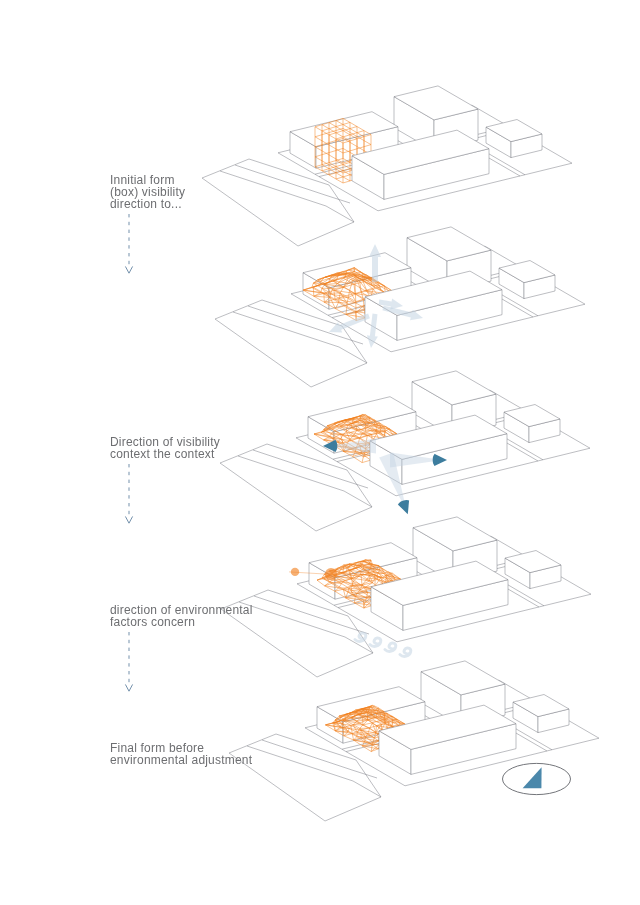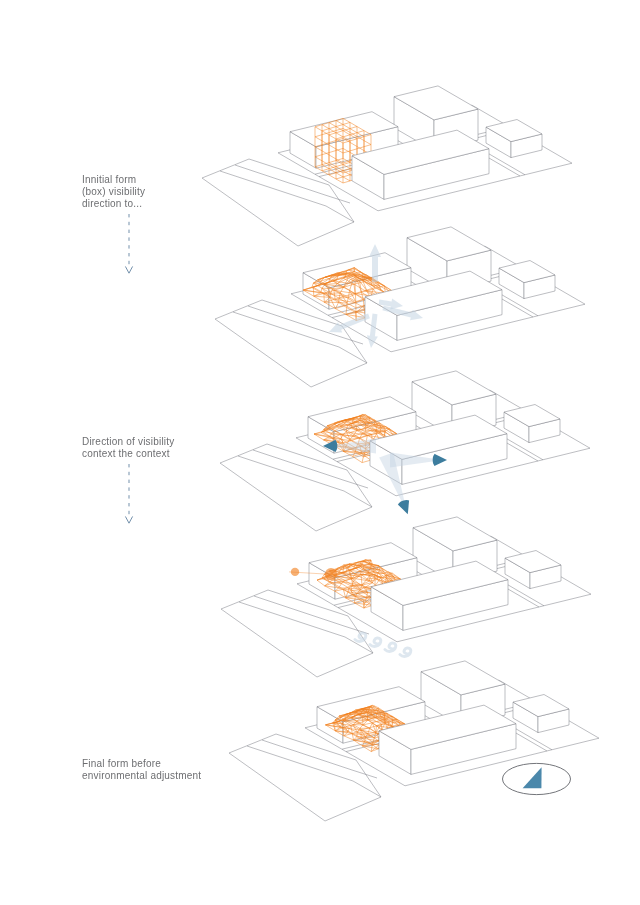--- a/index.html
+++ b/index.html
@@ -1,21 +1,21 @@
 <!DOCTYPE html>
 <html><head>
 <meta charset="utf-8">
 <style>
 html,body{margin:0;padding:0;background:#fff;}
 body{width:640px;height:905px;position:relative;overflow:hidden;
  font-family:"Liberation Sans","DejaVu Sans",sans-serif;}
 .sheet{position:absolute;inset:0;background:#fff;}
 .scene{position:absolute;left:0;top:0;}
 .step{position:absolute;left:82px;}
-.caption{color:#6d6e71;font-size:10px;line-height:12.0px;letter-spacing:.2px;white-space:nowrap;}
+.caption{color:#6d6e71;font-size:12px;line-height:12.0px;letter-spacing:.2px;white-space:nowrap;margin-left:28px;}
 .ln{height:12.0px;}
 .dashed-arrow{margin-left:41px;margin-top:4px;}
 </style>
 </head>
 <body>
 
 <div class="sheet">
   <svg class="scene" width="640" height="905" viewBox="0 0 640 905" xmlns="http://www.w3.org/2000/svg">
   <g transform="translate(202,178)">
         <g transform="translate(0,0)">
@@ -194,19 +194,29 @@
     <div class="step" style="top:436px">
       <div class="caption">
         <div class="ln">Direction of visibility</div>
         <div class="ln">context the context</div>
       </div>
       <div class="dashed-arrow"><svg viewBox="0 0 12 64" width="12" height="64" aria-hidden="true">
           <line x1="6" y1="0" x2="6" y2="52" stroke="#6b8aa6" stroke-width="0.95" stroke-dasharray="3.4 4.4"></line>
           <path d="M2.6 52.8 L6 59.2 L9.4 52.8" fill="none" stroke="#6b8aa6" stroke-width="0.95" stroke-linecap="round" stroke-linejoin="round"></path>
         </svg></div>
     </div>
-    <div class="step" style="top:758px">
+    <div class="step" style="top:604px">
+      <div class="caption">
+        <div class="ln">direction of environmental</div>
+        <div class="ln">factors concern</div>
+      </div>
+      <div class="dashed-arrow"><svg viewBox="0 0 12 64" width="12" height="64" aria-hidden="true">
+          <line x1="6" y1="0" x2="6" y2="52" stroke="#6b8aa6" stroke-width="0.95" stroke-dasharray="3.4 4.4"></line>
+          <path d="M2.6 52.8 L6 59.2 L9.4 52.8" fill="none" stroke="#6b8aa6" stroke-width="0.95" stroke-linecap="round" stroke-linejoin="round"></path>
+        </svg></div>
+    </div>
+    <div class="step" style="top:742px">
       <div class="caption">
         <div class="ln">Final form before</div>
         <div class="ln">environmental adjustment</div>
       </div>
     </div>
 </div>
 
 </body></html>

